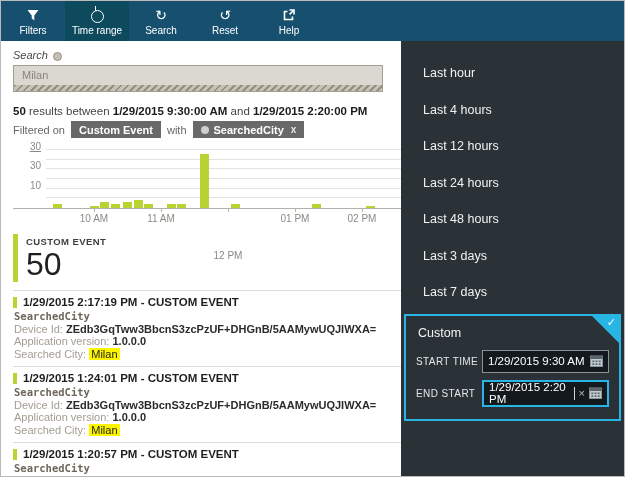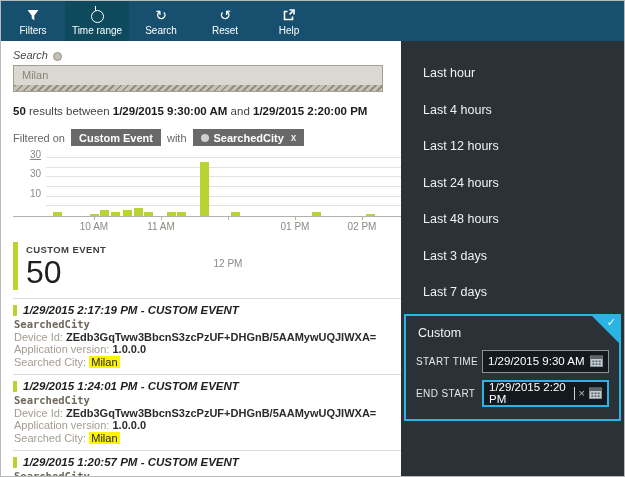--- a/index.html
+++ b/index.html
@@ -19,21 +19,21 @@
   
   .main{position:absolute;left:0;top:40px;width:400px;bottom:0;background:#fff;overflow:hidden;}
   .pad{padding-left:12px;padding-right:10px;}
   .search-label-row{display:flex;align-items:flex-end;gap:5px;margin-top:8px;font-size:11px;color:#4a4a4a;font-style:italic;}
   .info-dot{width:9px;height:9px;border-radius:50%;background:#c4bfb4;border:1px solid #97927f;box-sizing:border-box;}
   .search-box{margin-top:4px;width:368px;border:1px solid #a49f93;background:#dbd8d1;}
   .search-text{height:19px;line-height:19px;padding:0 8px;font-size:11px;color:#8a857b;}
   .search-hatch{height:6px;background:repeating-linear-gradient(135deg,#93907f 0 2px,#c6c2b6 2px 5px);}
   .results-line{margin-top:13px;font-size:11.5px;color:#444;}
   .results-line b{color:#1c1c1c;}
-  .filter-line{margin-top:12px;display:flex;align-items:center;gap:6px;font-size:11px;color:#666;}
+  .filter-line{margin-top:4px;display:flex;align-items:center;gap:6px;font-size:11px;color:#666;}
   .chip{display:inline-flex;align-items:center;gap:5px;background:#696969;color:#fff;
         font-size:11px;font-weight:bold;padding:2.5px 8px;cursor:pointer;}
   .chip-dot{width:8px;height:8px;border-radius:50%;background:#cfcfcf;}
   .chip-x{font-weight:bold;color:#e8e8e8;margin-left:2px;font-size:10px;}
   
   .chart{position:relative;height:82px;margin-top:8px;}
   .plot{position:absolute;left:0;right:8px;top:0;height:62px;border-bottom:1px solid #b3b1aa;}
   .gridline{position:absolute;left:33px;right:0;height:1px;background:#e3e2dc;}
   .ylab{position:absolute;width:26px;text-align:right;font-size:10px;color:#8a8a85;}
   .bar{position:absolute;width:9px;background:#b8d432;cursor:pointer;}
@@ -41,21 +41,21 @@
   .xlab{position:absolute;top:67px;width:44px;margin-left:-22px;text-align:center;font-size:10px;color:#8a8a85;}
   
   .kpi{margin-top:6px;border-left:5px solid #b8d432;padding:2px 0 2px 8px;cursor:pointer;width:120px;}
   .kpi-label{font-size:9.5px;font-weight:bold;letter-spacing:.4px;color:#3f3f3f;}
   .kpi-value{font-size:32px;color:#1f1f1f;line-height:1;margin-top:1px;}
   .hr{height:1px;background:#ddddda;margin-top:8px;}
   
   .event{border-bottom:1px solid #dcdcda;padding:5px 0 6px;cursor:pointer;}
   .ev-head{display:flex;align-items:center;gap:6px;}
   .ev-bar{width:4px;height:11px;background:#b8d432;}
-  .ev-title{font-size:11.5px;font-weight:bold;color:#1f1f1f;font-style:italic;}
+  .ev-title{font-size:11.5px;font-weight:bold;color:#1f1f1f;}
   .ev-name{font-family:"DejaVu Sans Mono","Liberation Mono",monospace;font-size:10.5px;
            font-weight:bold;color:#6e675c;margin:2px 0 0 1px;}
   .ev-line{font-size:11px;margin-top:1px;margin-left:1px;color:#a39d92;}
   .ev-line .val{color:#2b2b2b;font-weight:bold;}
   .ev-line .gap{display:inline-block;width:8px;}
   .hl{background:#fdf400;color:#1f1f1f;padding:0 2px;}
   
   .tpanel{position:absolute;left:400px;top:40px;right:0;bottom:0;background:#2a3137;color:#f2f2f2;}
   .topt{height:36.5px;display:flex;align-items:center;padding-left:22px;font-size:12.5px;cursor:pointer;}
   .custom-box{position:relative;margin:3px 3px 0 3px;border:2px solid #29b5e4;padding:8px 10px 12px;cursor:pointer;}

